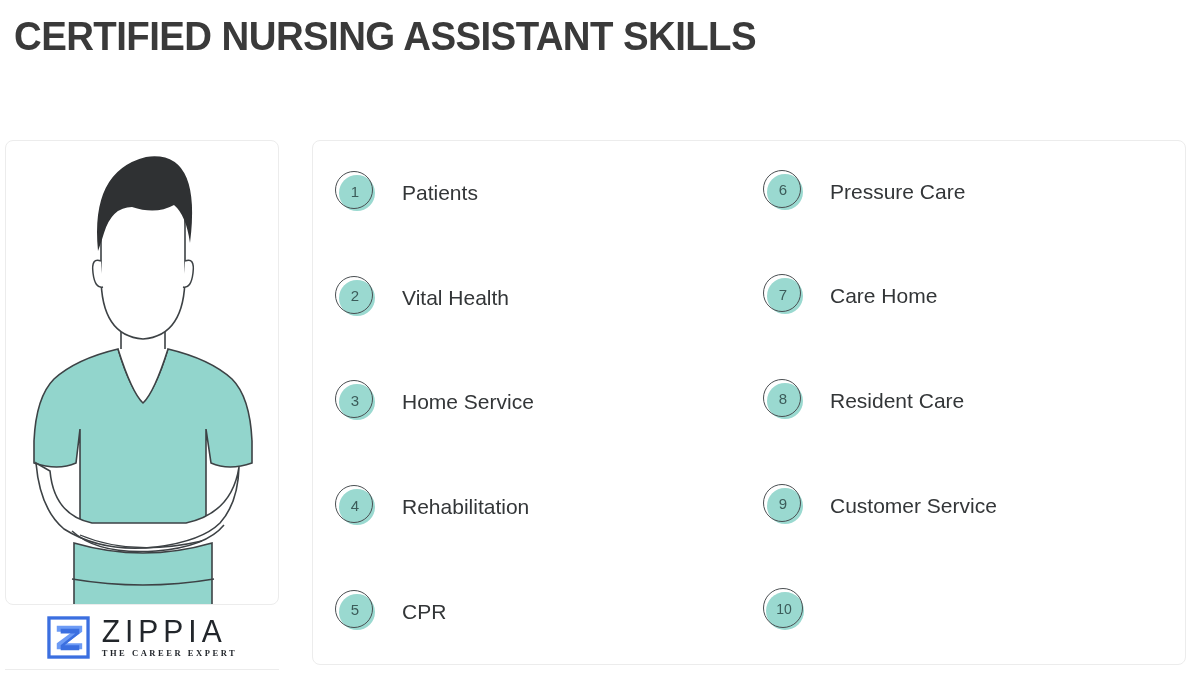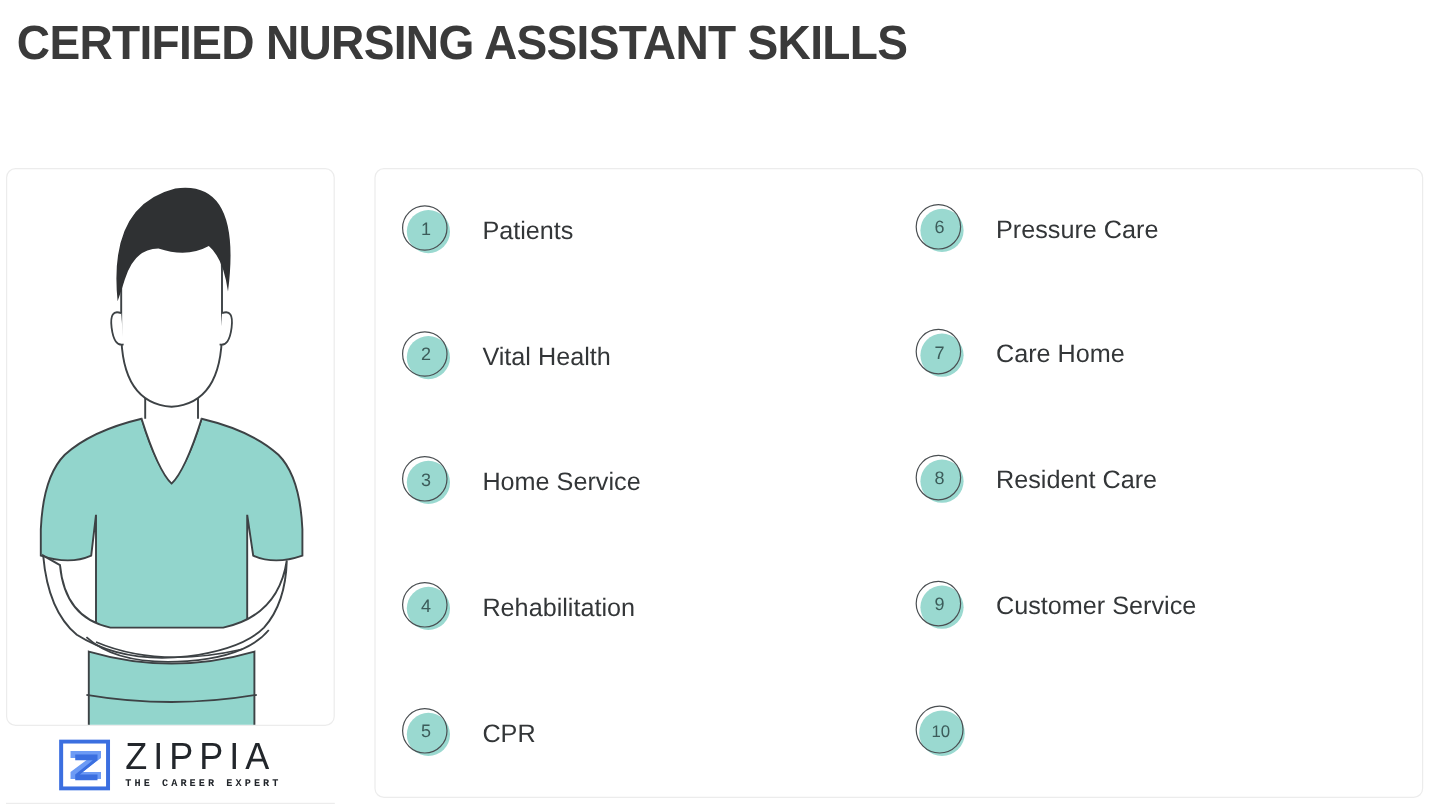--- a/index.html
+++ b/index.html
@@ -89,21 +89,21 @@
     font-family: "Liberation Sans", sans-serif;
     transform: scaleY(1.05);
     transform-origin: left top;
   }
   .logo-tag {
     font-size: 8.5px;
     letter-spacing: 2.55px;
     color: #22262b;
     margin-top: 3px;
     font-weight: 700;
-    font-family: Liberation Mono, monospace;
+    font-family: Liberation Serif, serif;
   }
 
   
   .skills-panel {
     position: absolute;
     left: 312px;
     top: 140px;
     width: 874px;
     height: 525px;
     border: 1px solid #ececec;

